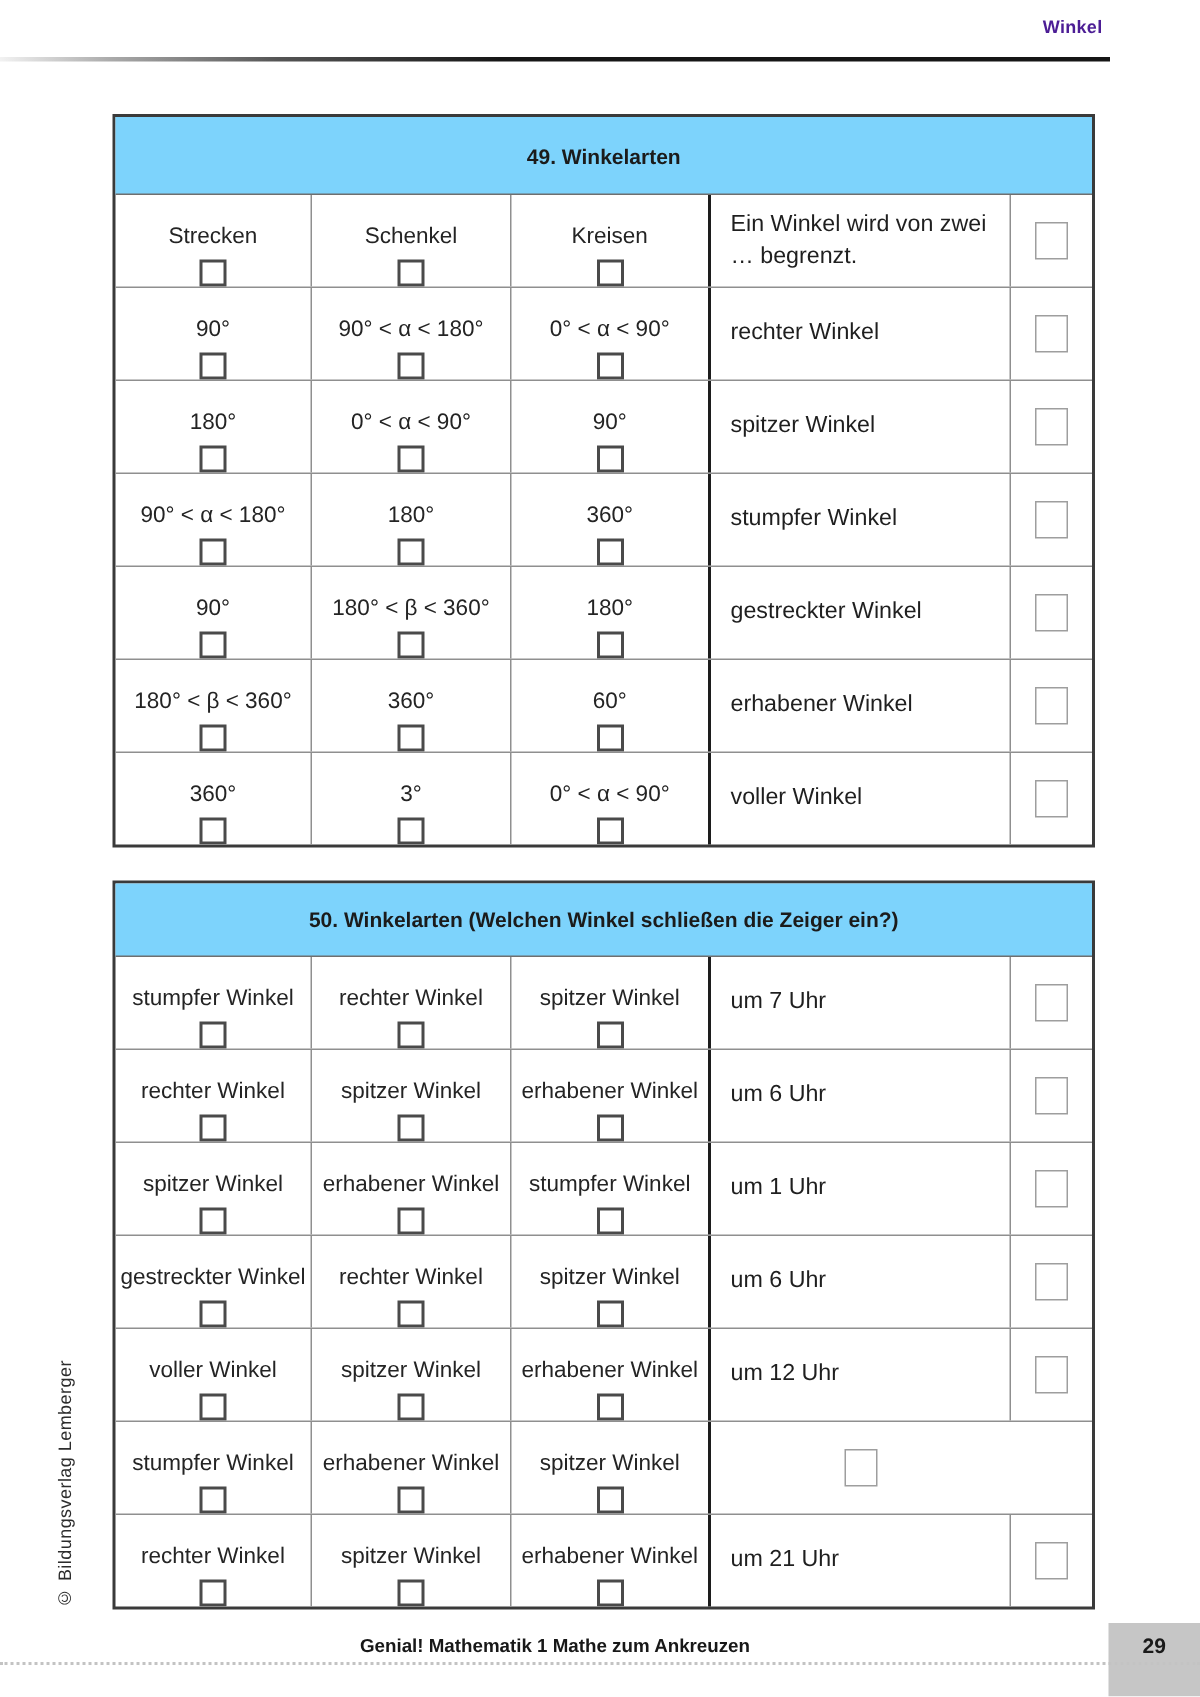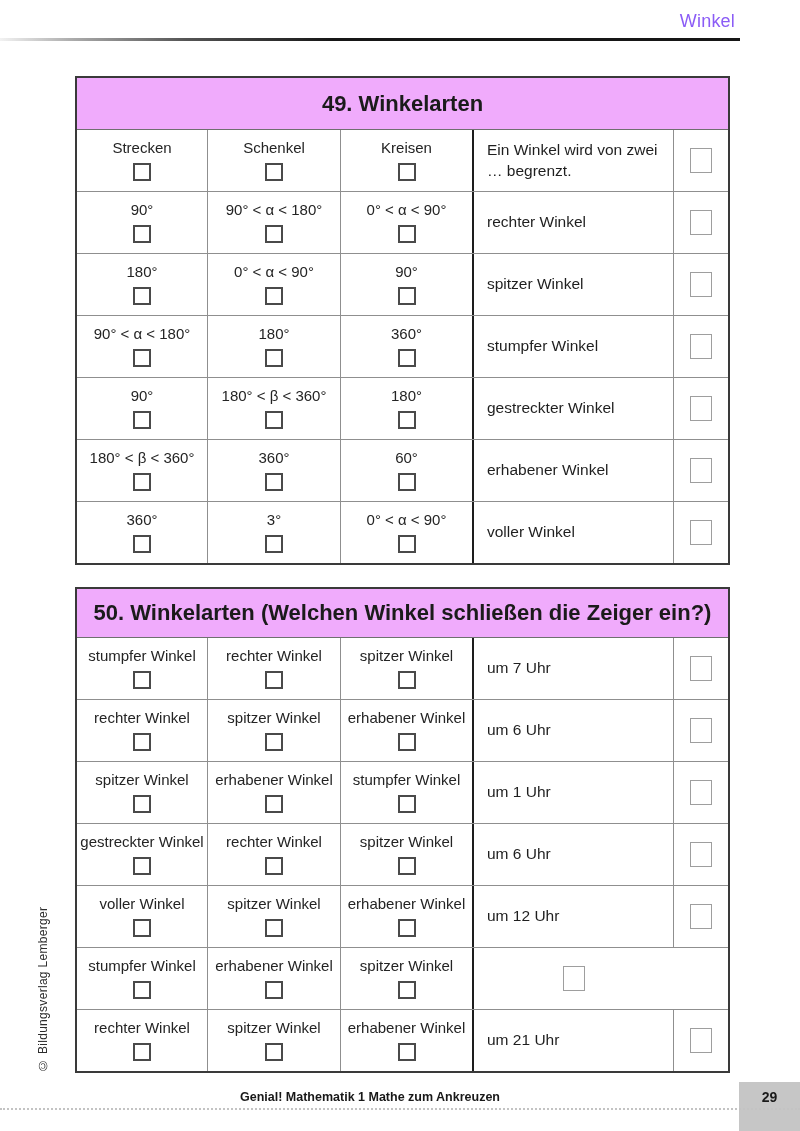--- a/index.html
+++ b/index.html
@@ -3,49 +3,49 @@
 <meta charset="utf-8">
 <style>
   html,body{margin:0;padding:0;background:#fff;}
   .page{
     position:relative;width:800px;height:1131px;background:#ffffff;overflow:hidden;
     font-family:"Liberation Sans", sans-serif;color:#1e1e1e;
   }
   
   .header-title{
     position:absolute;top:11px;right:65px;
-    font-size:18px;font-weight:normal;color:#8b5cf6;letter-spacing:.2px;
+    font-size:12px;font-weight:bold;color:#4c1d95;letter-spacing:.2px;
   }
   .header-rule{
     position:absolute;left:0;top:38px;width:740px;height:3px;
     background:linear-gradient(to right,#f2f2f2 0%,#aaaaaa 10%,#555555 25%,#161616 45%,#161616 100%);
   }
   
   .quiz{
     position:absolute;left:75px;width:655px;box-sizing:border-box;
     border:2px solid #3a3a3a;background:#fff;
   }
   .quiz-49{top:76px;}
   .quiz-50{top:587px;}
   .quiz-title{
-    background:#f0abfc;border-bottom:1px solid #6f6f6f;
+    background:#7dd3fc;border-bottom:1px solid #6f6f6f;
     display:flex;align-items:center;justify-content:center;
-    font-weight:bold;font-size:22px;color:#1b1b1b;
+    font-weight:bold;font-size:14px;color:#1b1b1b;
   }
   .quiz-49 .quiz-title{height:51px;}
   .quiz-50 .quiz-title{height:48px;}
   .q-row{
     display:grid;grid-template-columns:131px 133px 133px 200px 1fr;
     height:61px;border-top:1px solid #8f8f8f;
   }
   .q-row:first-of-type{border-top:none;}
   .cell{box-sizing:border-box;min-width:0;}
   .opt{
     border-right:1px solid #8f8f8f;
-    display:flex;flex-direction:column;align-items:center;justify-content:center;
+    display:flex;flex-direction:column;align-items:center;justify-content:flex-end;
     gap:7px;font-size:15px;padding:0 2px;text-align:center;
   }
   .opt.heavy{border-right:2px solid #1d1d1d;}
   .opt-label{white-space:nowrap;line-height:1.1;color:#242424;}
   .checkbox{
     width:14px;height:14px;background:#fff;border:2px solid #4a4a4a;display:inline-block;
   }
   .prompt{
     border-right:1px solid #8f8f8f;
     display:flex;align-items:center;

